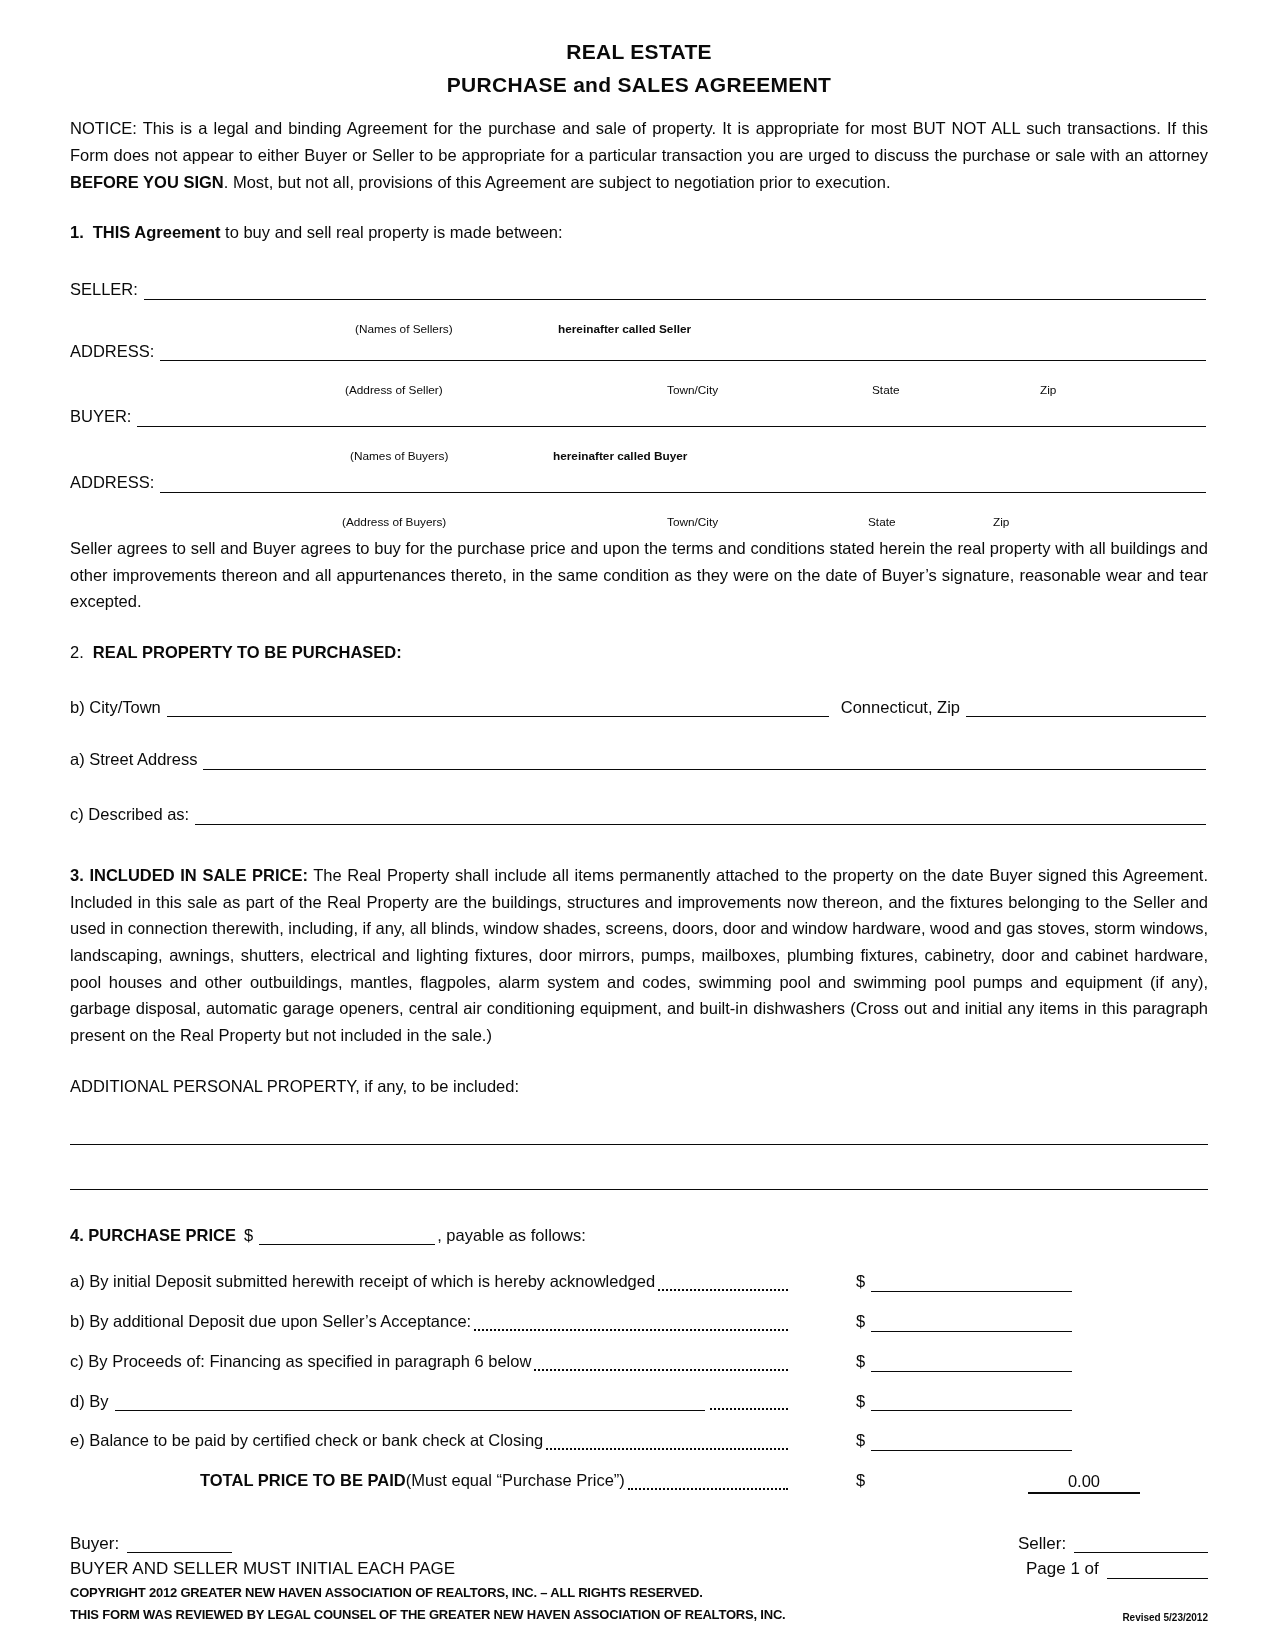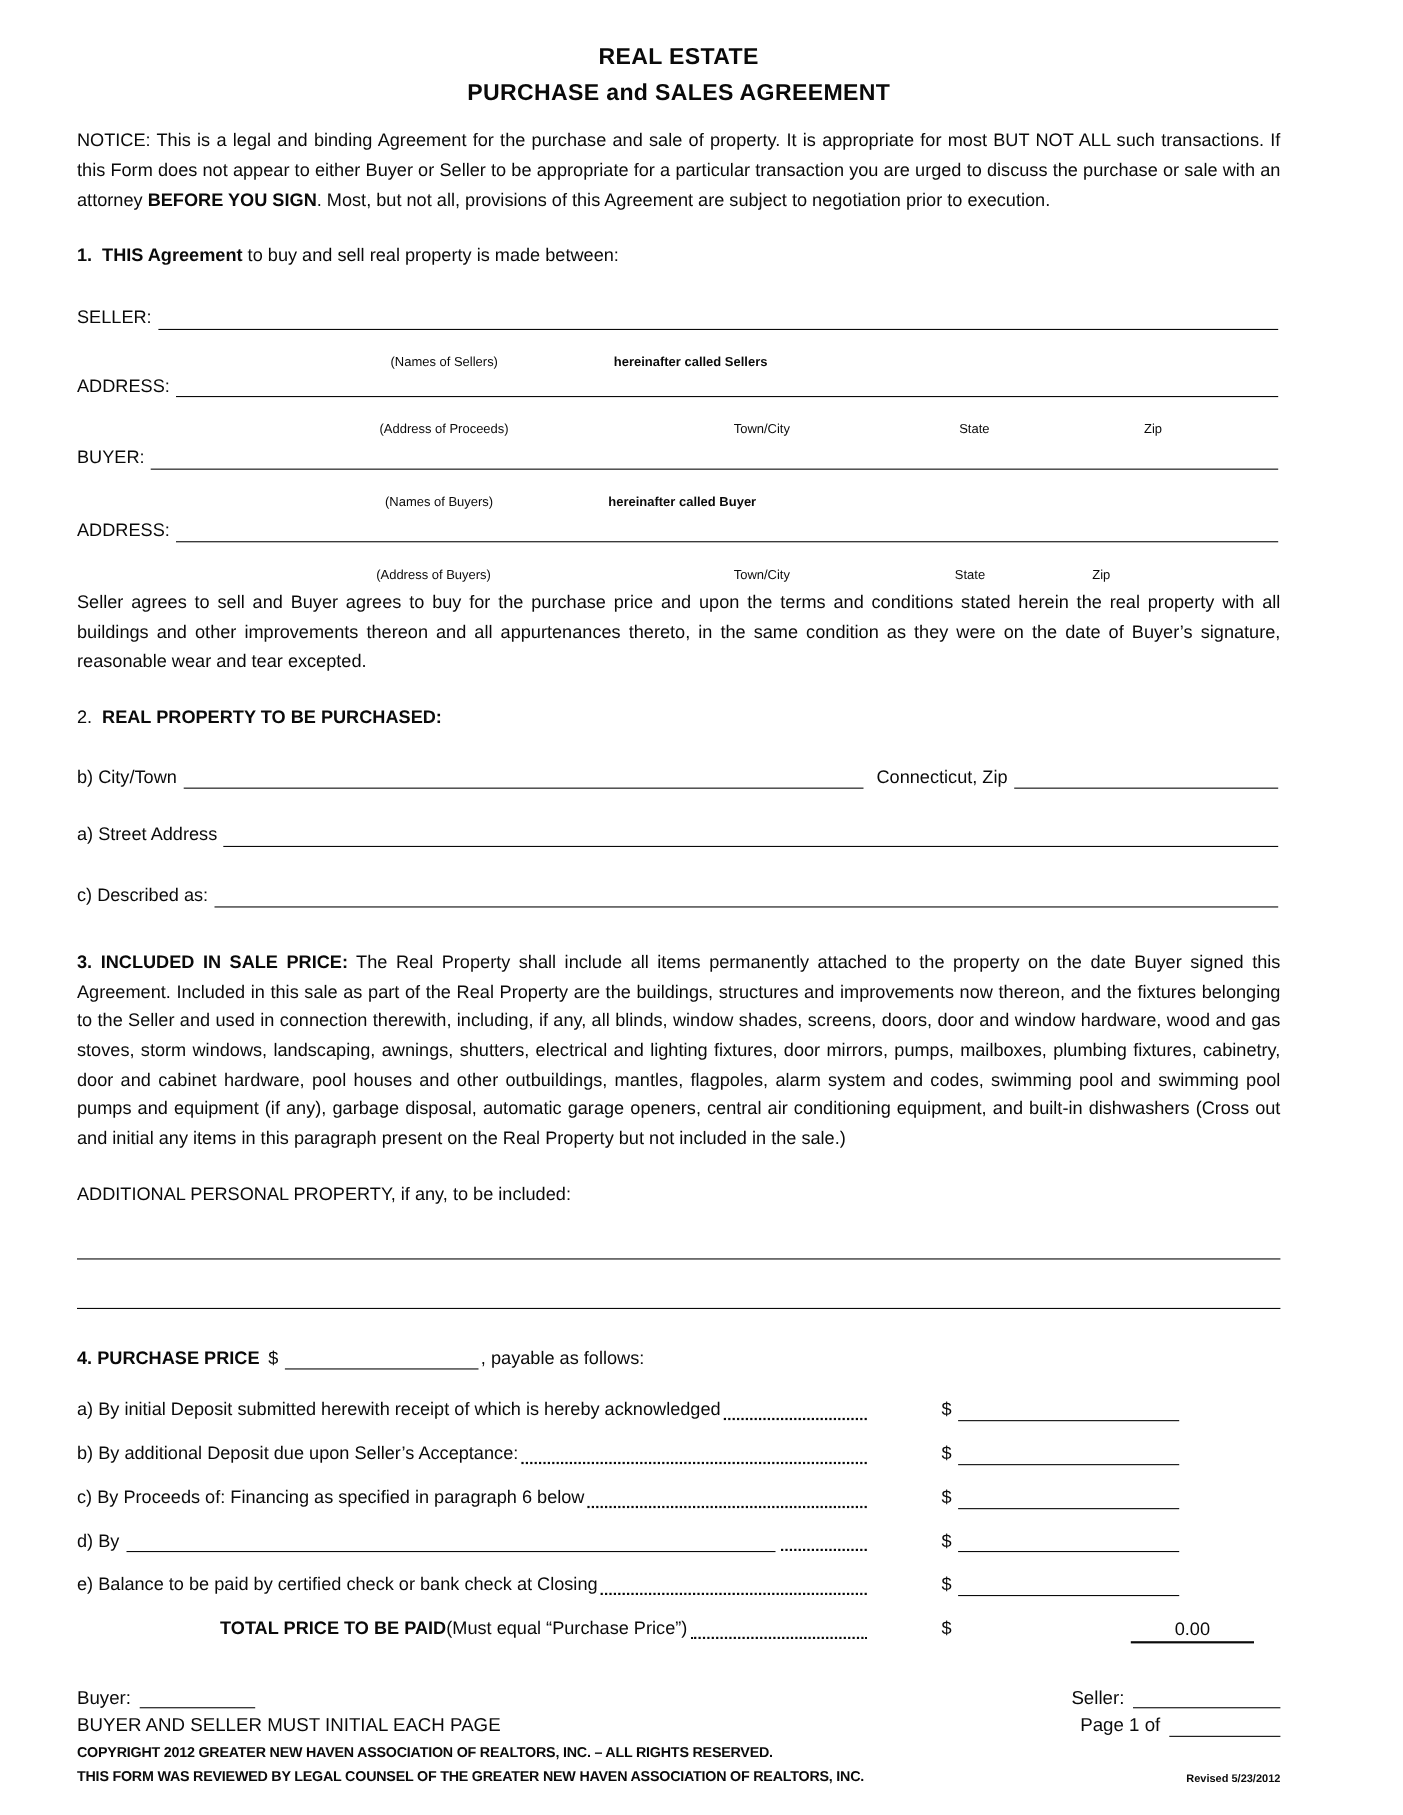--- a/index.html
+++ b/index.html
@@ -1,18 +1,18 @@
 <!DOCTYPE html>
 <html><head>
 <meta charset="utf-8">
 <style>
   html,body{margin:0;padding:0;background:#fff;}
   .page{
     width:1275px;height:1650px;box-sizing:border-box;
-    padding:36px 111px 24px 70px;
+    padding:36px 67px 24px 70px;
     display:flex;flex-direction:column;
     font-family:"Liberation Sans",sans-serif;
     font-size:16.5px;line-height:1.62;color:#0a0a0a;
     position:relative;
   }
   .title{ text-align:center;font-weight:bold;font-size:21px;line-height:1.55;letter-spacing:.3px;}
   .notice{ text-align:justify;margin-top:14px;}
   b,.b{font-weight:bold;}
   .sec-heading{margin-top:24px;}
   .num{display:inline-block;}
@@ -60,29 +60,29 @@
   <div class="sec-heading">
     <b class="num">1.</b><b class="gap8">THIS Agreement</b><span> to buy and sell real property is made between:</span>
   </div>
 
   <div class="frow" style="margin-top:30px;">
     <span>SELLER:</span>
     <span class="fill"></span>
   </div>
   <div class="caps">
     <span style="left:285px;">(Names of Sellers)</span>
-    <span class="b" style="left:488px;">hereinafter called Sellers</span>
+    <span class="b" style="left:488px;">hereinafter called Seller</span>
   </div>
 
   <div class="frow" style="margin-top:18px;">
     <span>ADDRESS:</span>
     <span class="fill"></span>
   </div>
   <div class="caps">
-    <span style="left:275px;">(Address of Proceeds)</span>
+    <span style="left:275px;">(Address of Seller)</span>
     <span style="left:597px;">Town/City</span>
     <span style="left:802px;">State</span>
     <span style="left:970px;">Zip</span>
   </div>
 
   <div class="frow" style="margin-top:22px;">
     <span>BUYER:</span>
     <span class="fill"></span>
   </div>
   <div class="caps">

